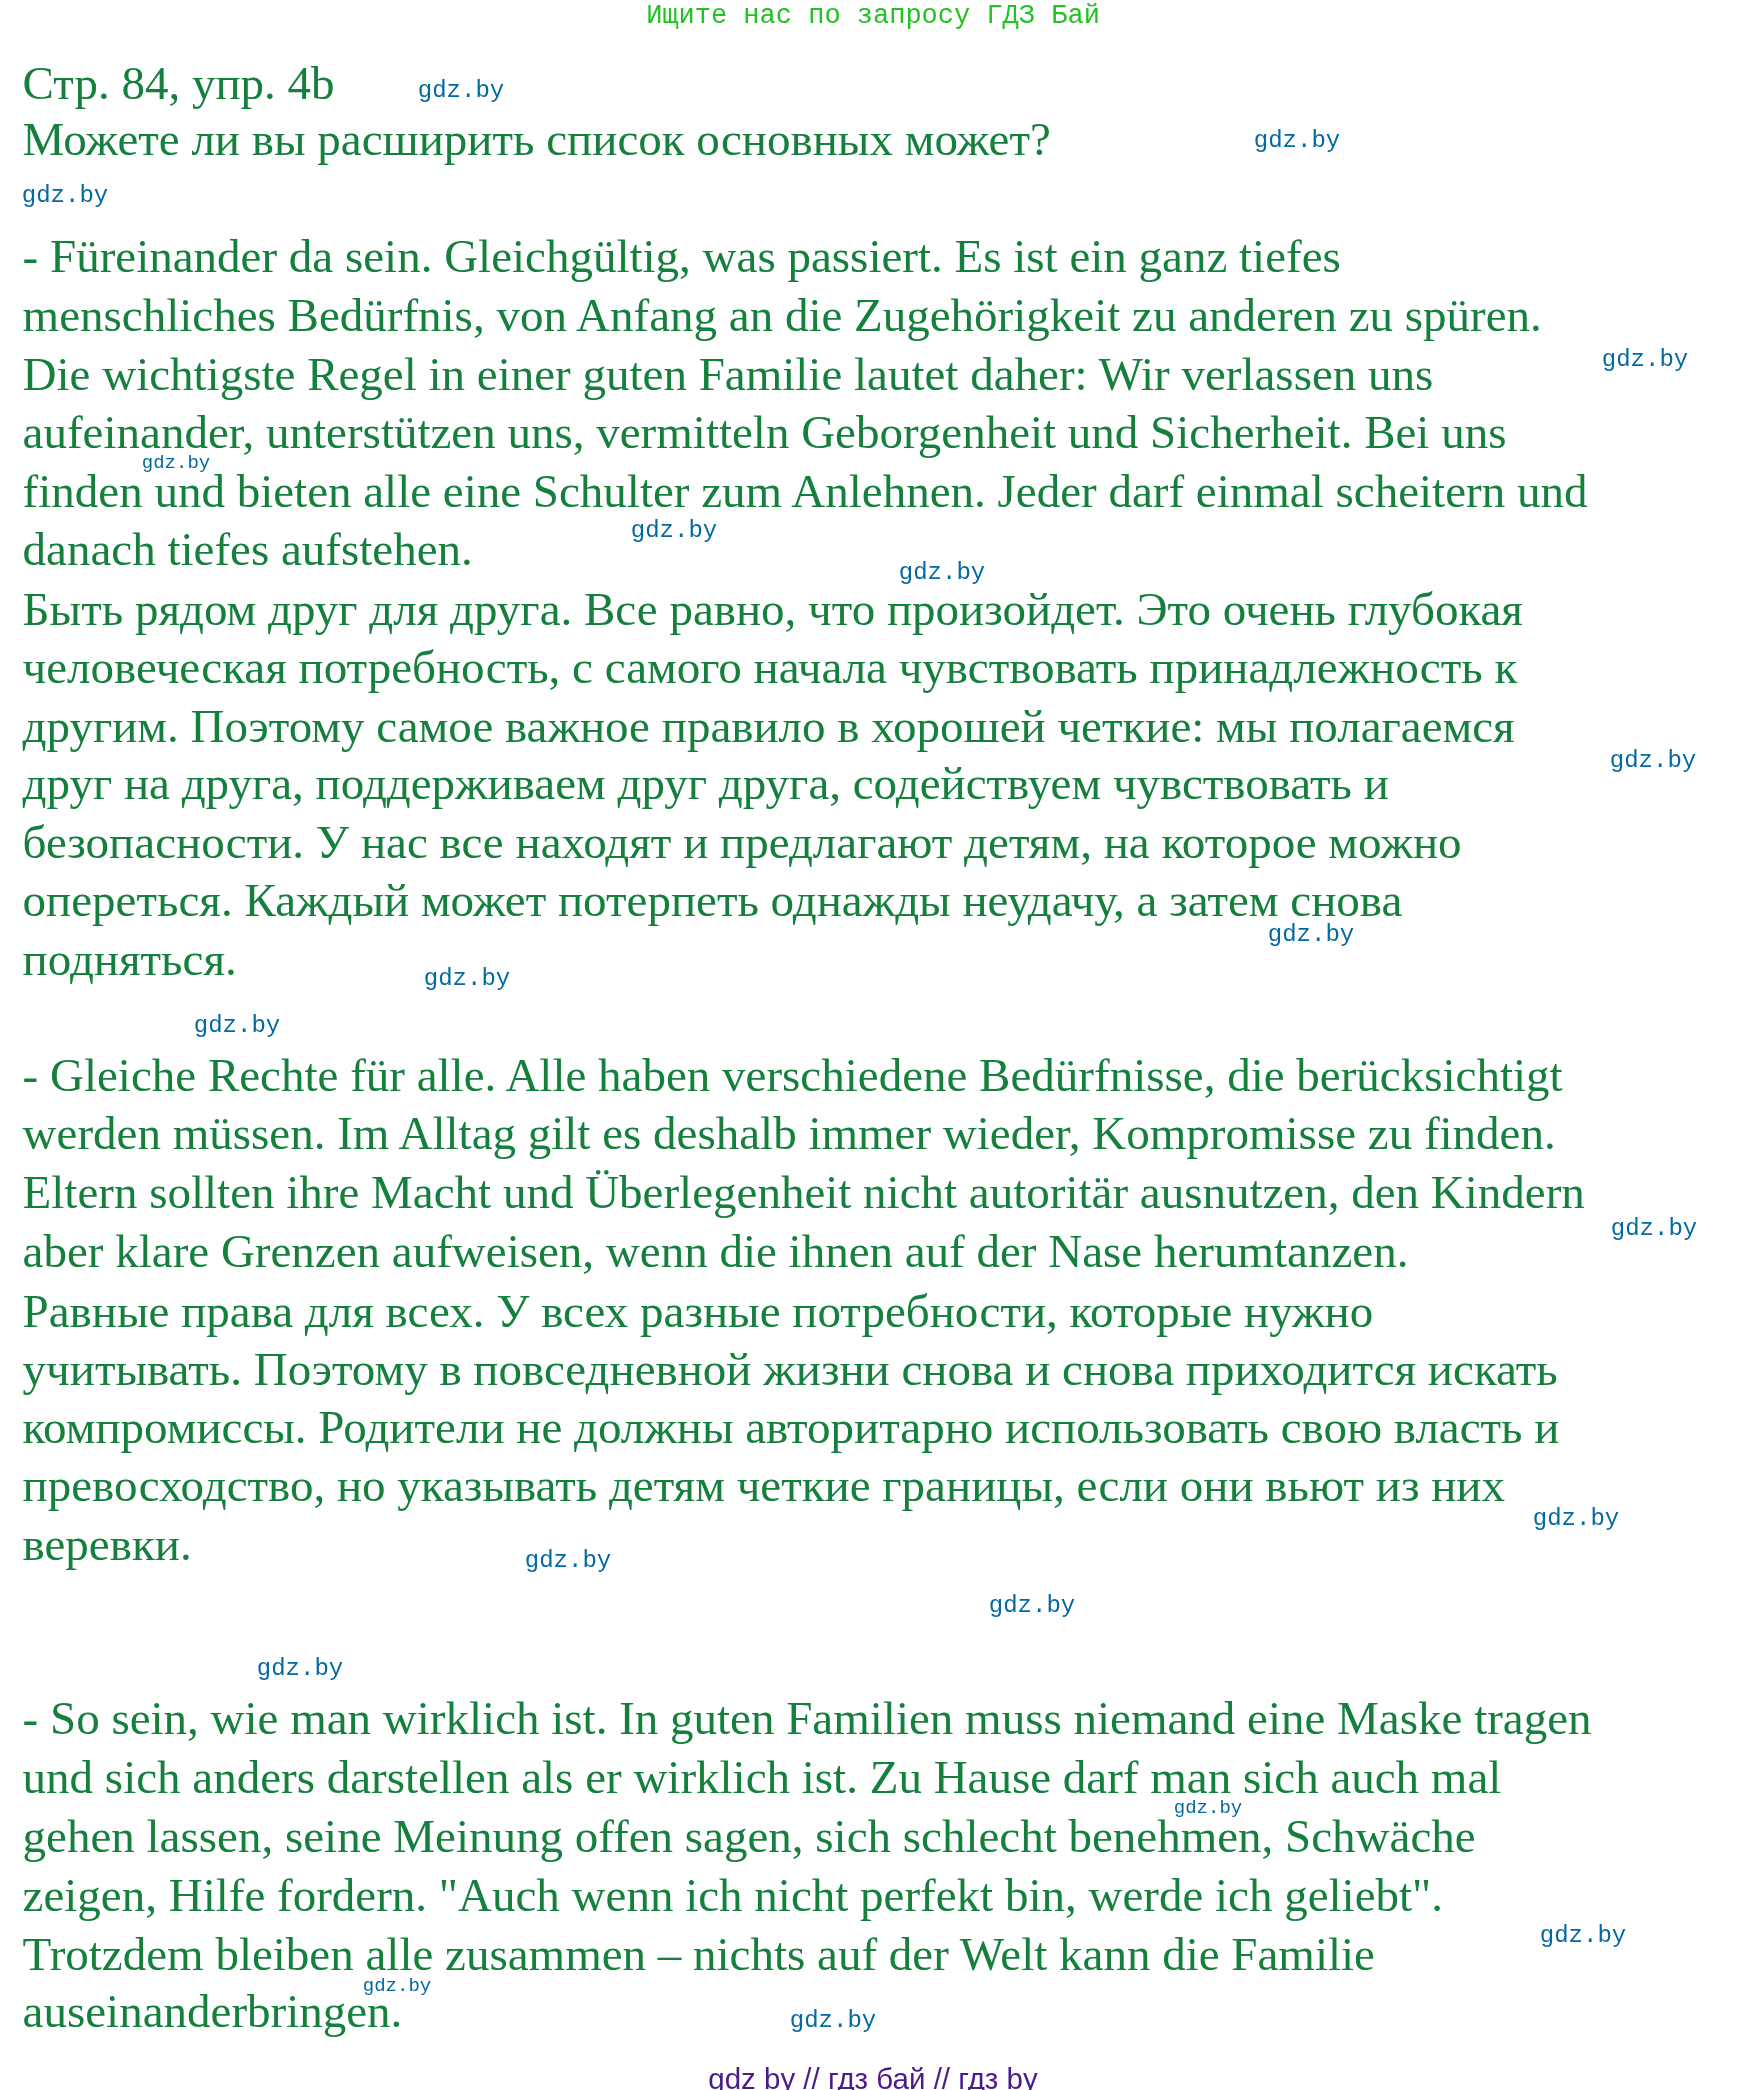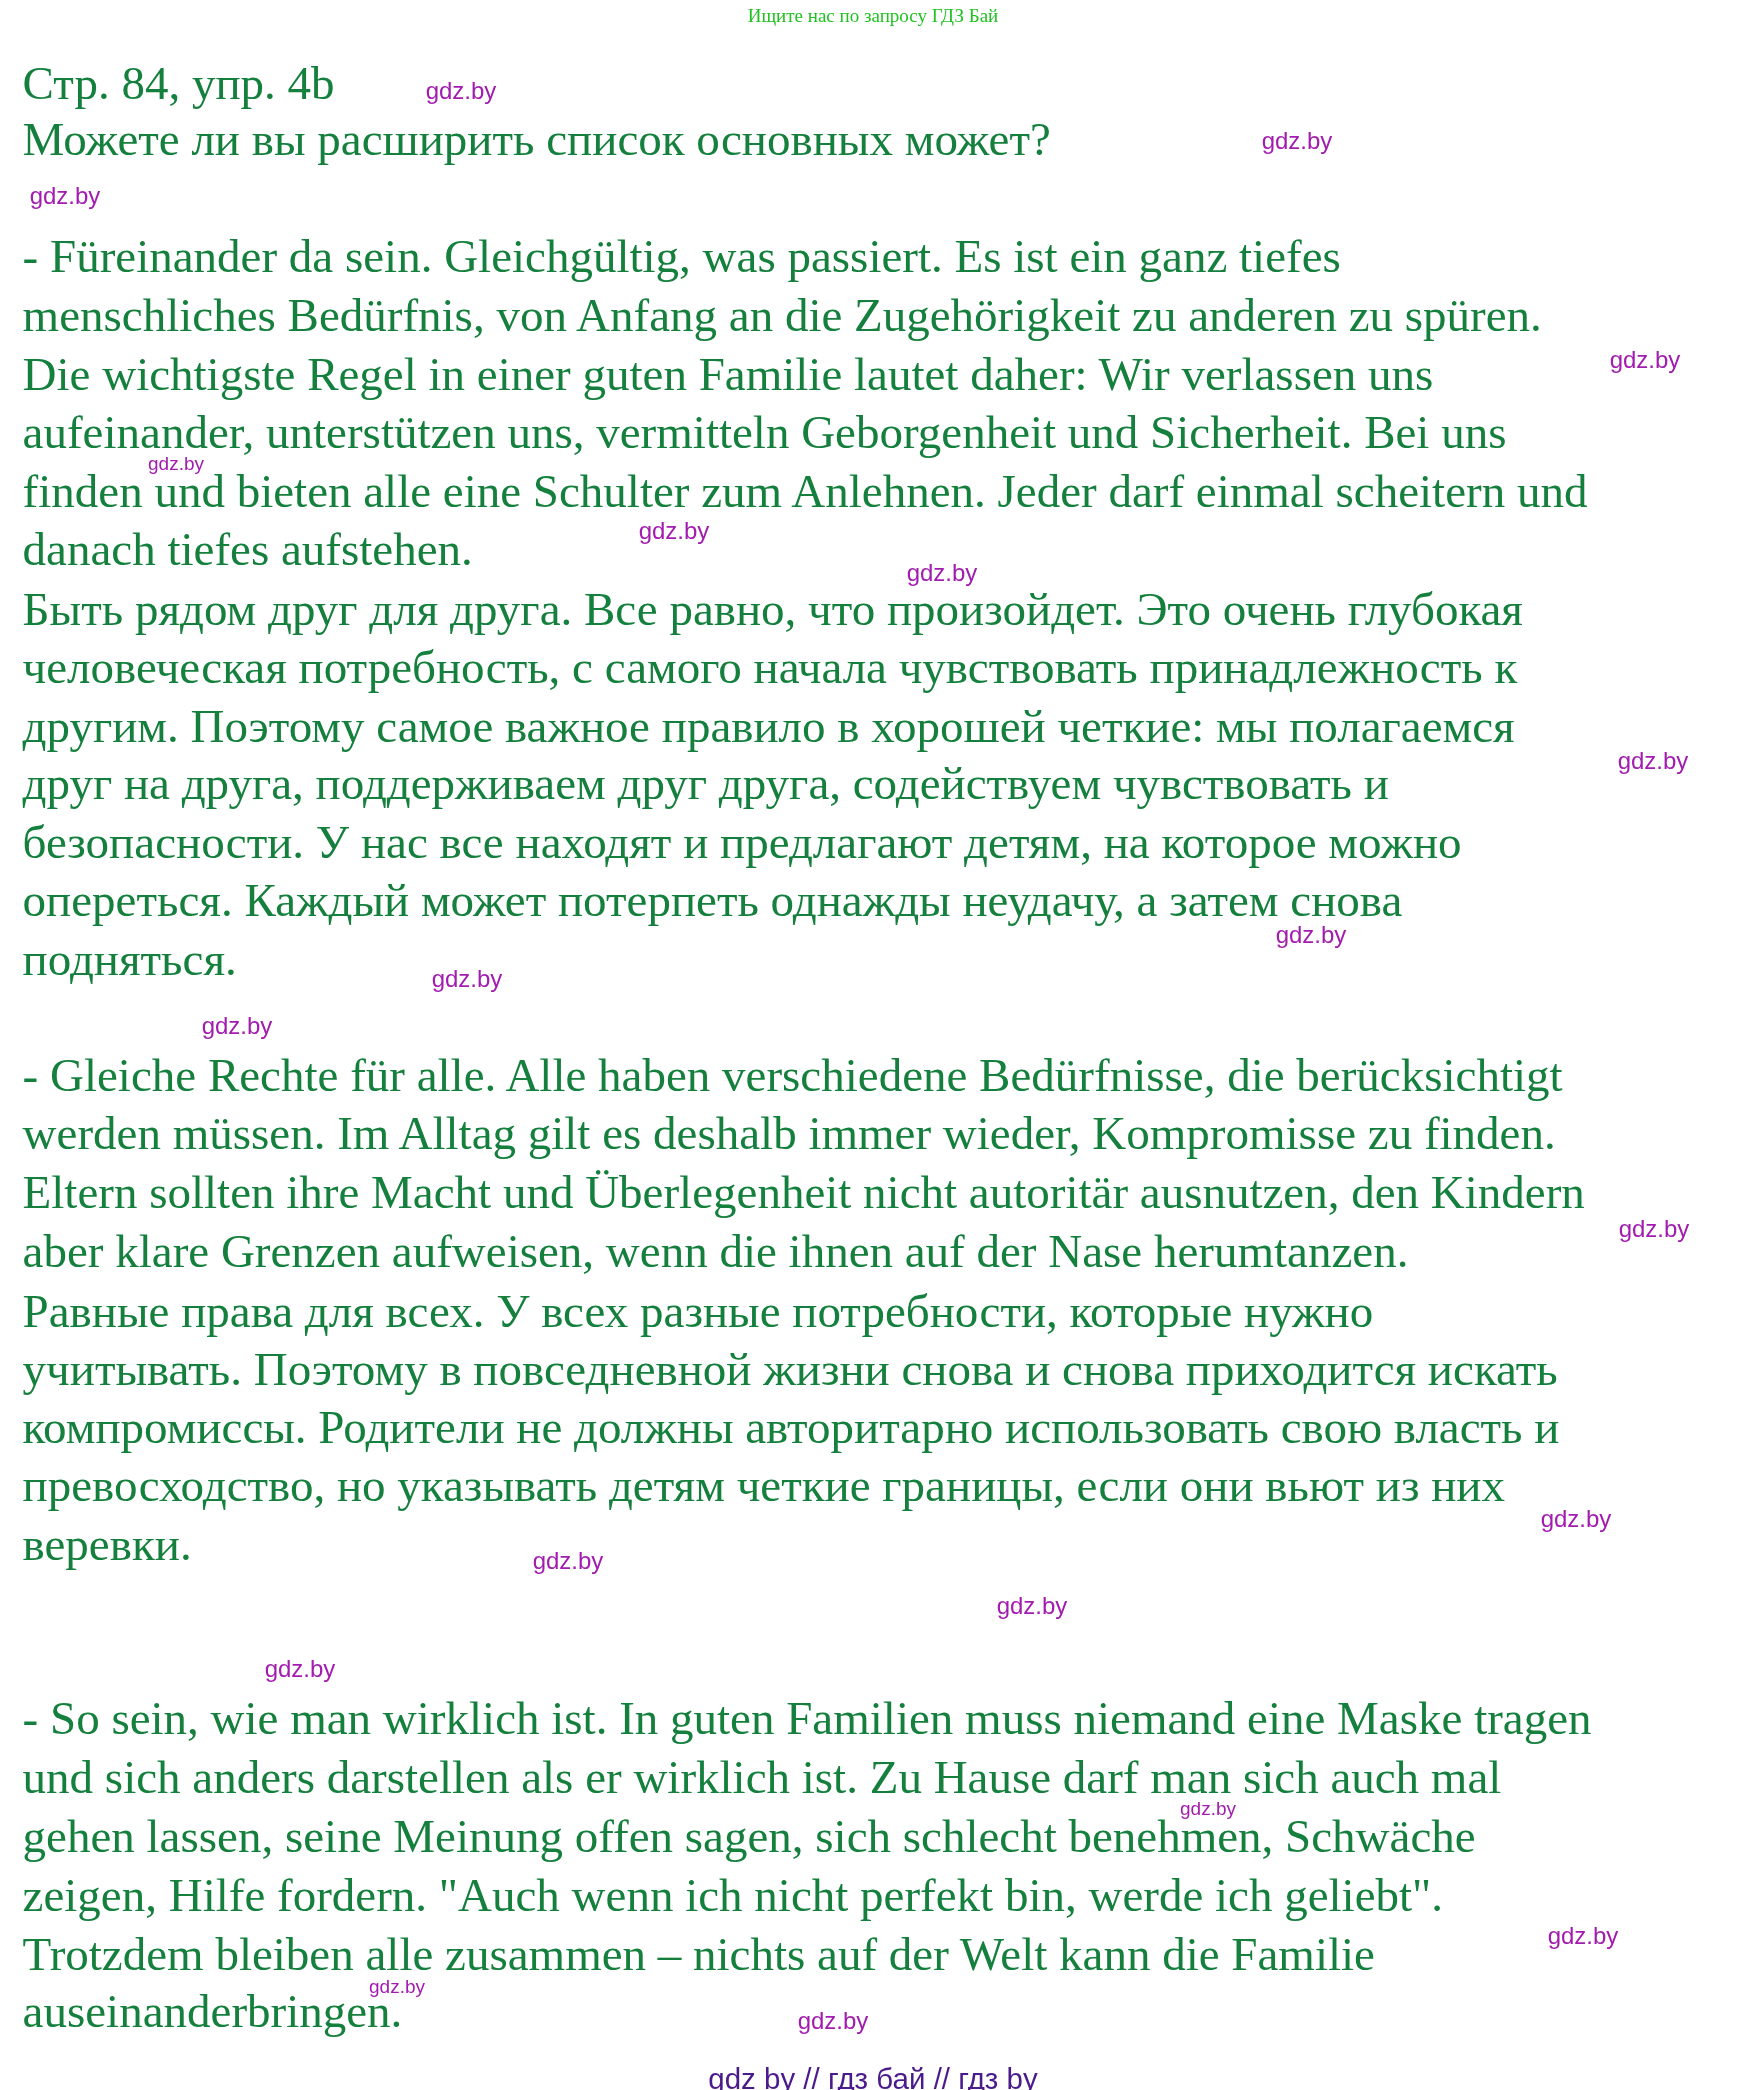--- a/index.html
+++ b/index.html
@@ -1,19 +1,19 @@
 <!DOCTYPE html>
 <html style="font-size:14px"><head>
 <meta charset="utf-8">
 <style>
   html,body{margin:0;padding:0;background:#ffffff;}
   body{width:1740px;height:2091px;position:relative;overflow:hidden;}
   .line{position:absolute;left:22.6px;white-space:nowrap;font-family:"Liberation Serif","DejaVu Serif",serif;font-size:47px;color:#15803d;line-height:1;transform:translateY(-50%);}
-  .wm{position:absolute;font-family:Liberation Sans, sans-serif;font-size:24px;color:#a21caf;white-space:nowrap;transform:translate(-50%,-50%);line-height:1;}
-  .banner{position:absolute;left:873px;top:15.6px;transform:translate(-50%,-50%);font-family:Liberation Serif, serif;font-size:19px;white-space:nowrap;}
+  .wm{position:absolute;font-family:Liberation Mono, monospace;font-size:24px;color:#0369a1;white-space:nowrap;transform:translate(-50%,-50%);line-height:1;}
+  .banner{position:absolute;left:873px;top:15.6px;transform:translate(-50%,-50%);font-family:Liberation Mono, monospace;font-size:27px;white-space:nowrap;}
   .footer{position:absolute;left:873px;top:2079px;transform:translate(-50%,-50%);font-family:"Liberation Sans","DejaVu Sans",sans-serif;font-size:29.5px;white-space:nowrap;}
 </style>
 </head>
 <body>
 
 <div class="banner" style="color:#22c222">Ищите нас по запросу ГДЗ Бай</div>
 
 <div class="line" style="top:83px">Стр. 84, упр. 4b</div>
 <div class="line" style="top:139px">Можете ли вы расширить список основных может?</div>
 

